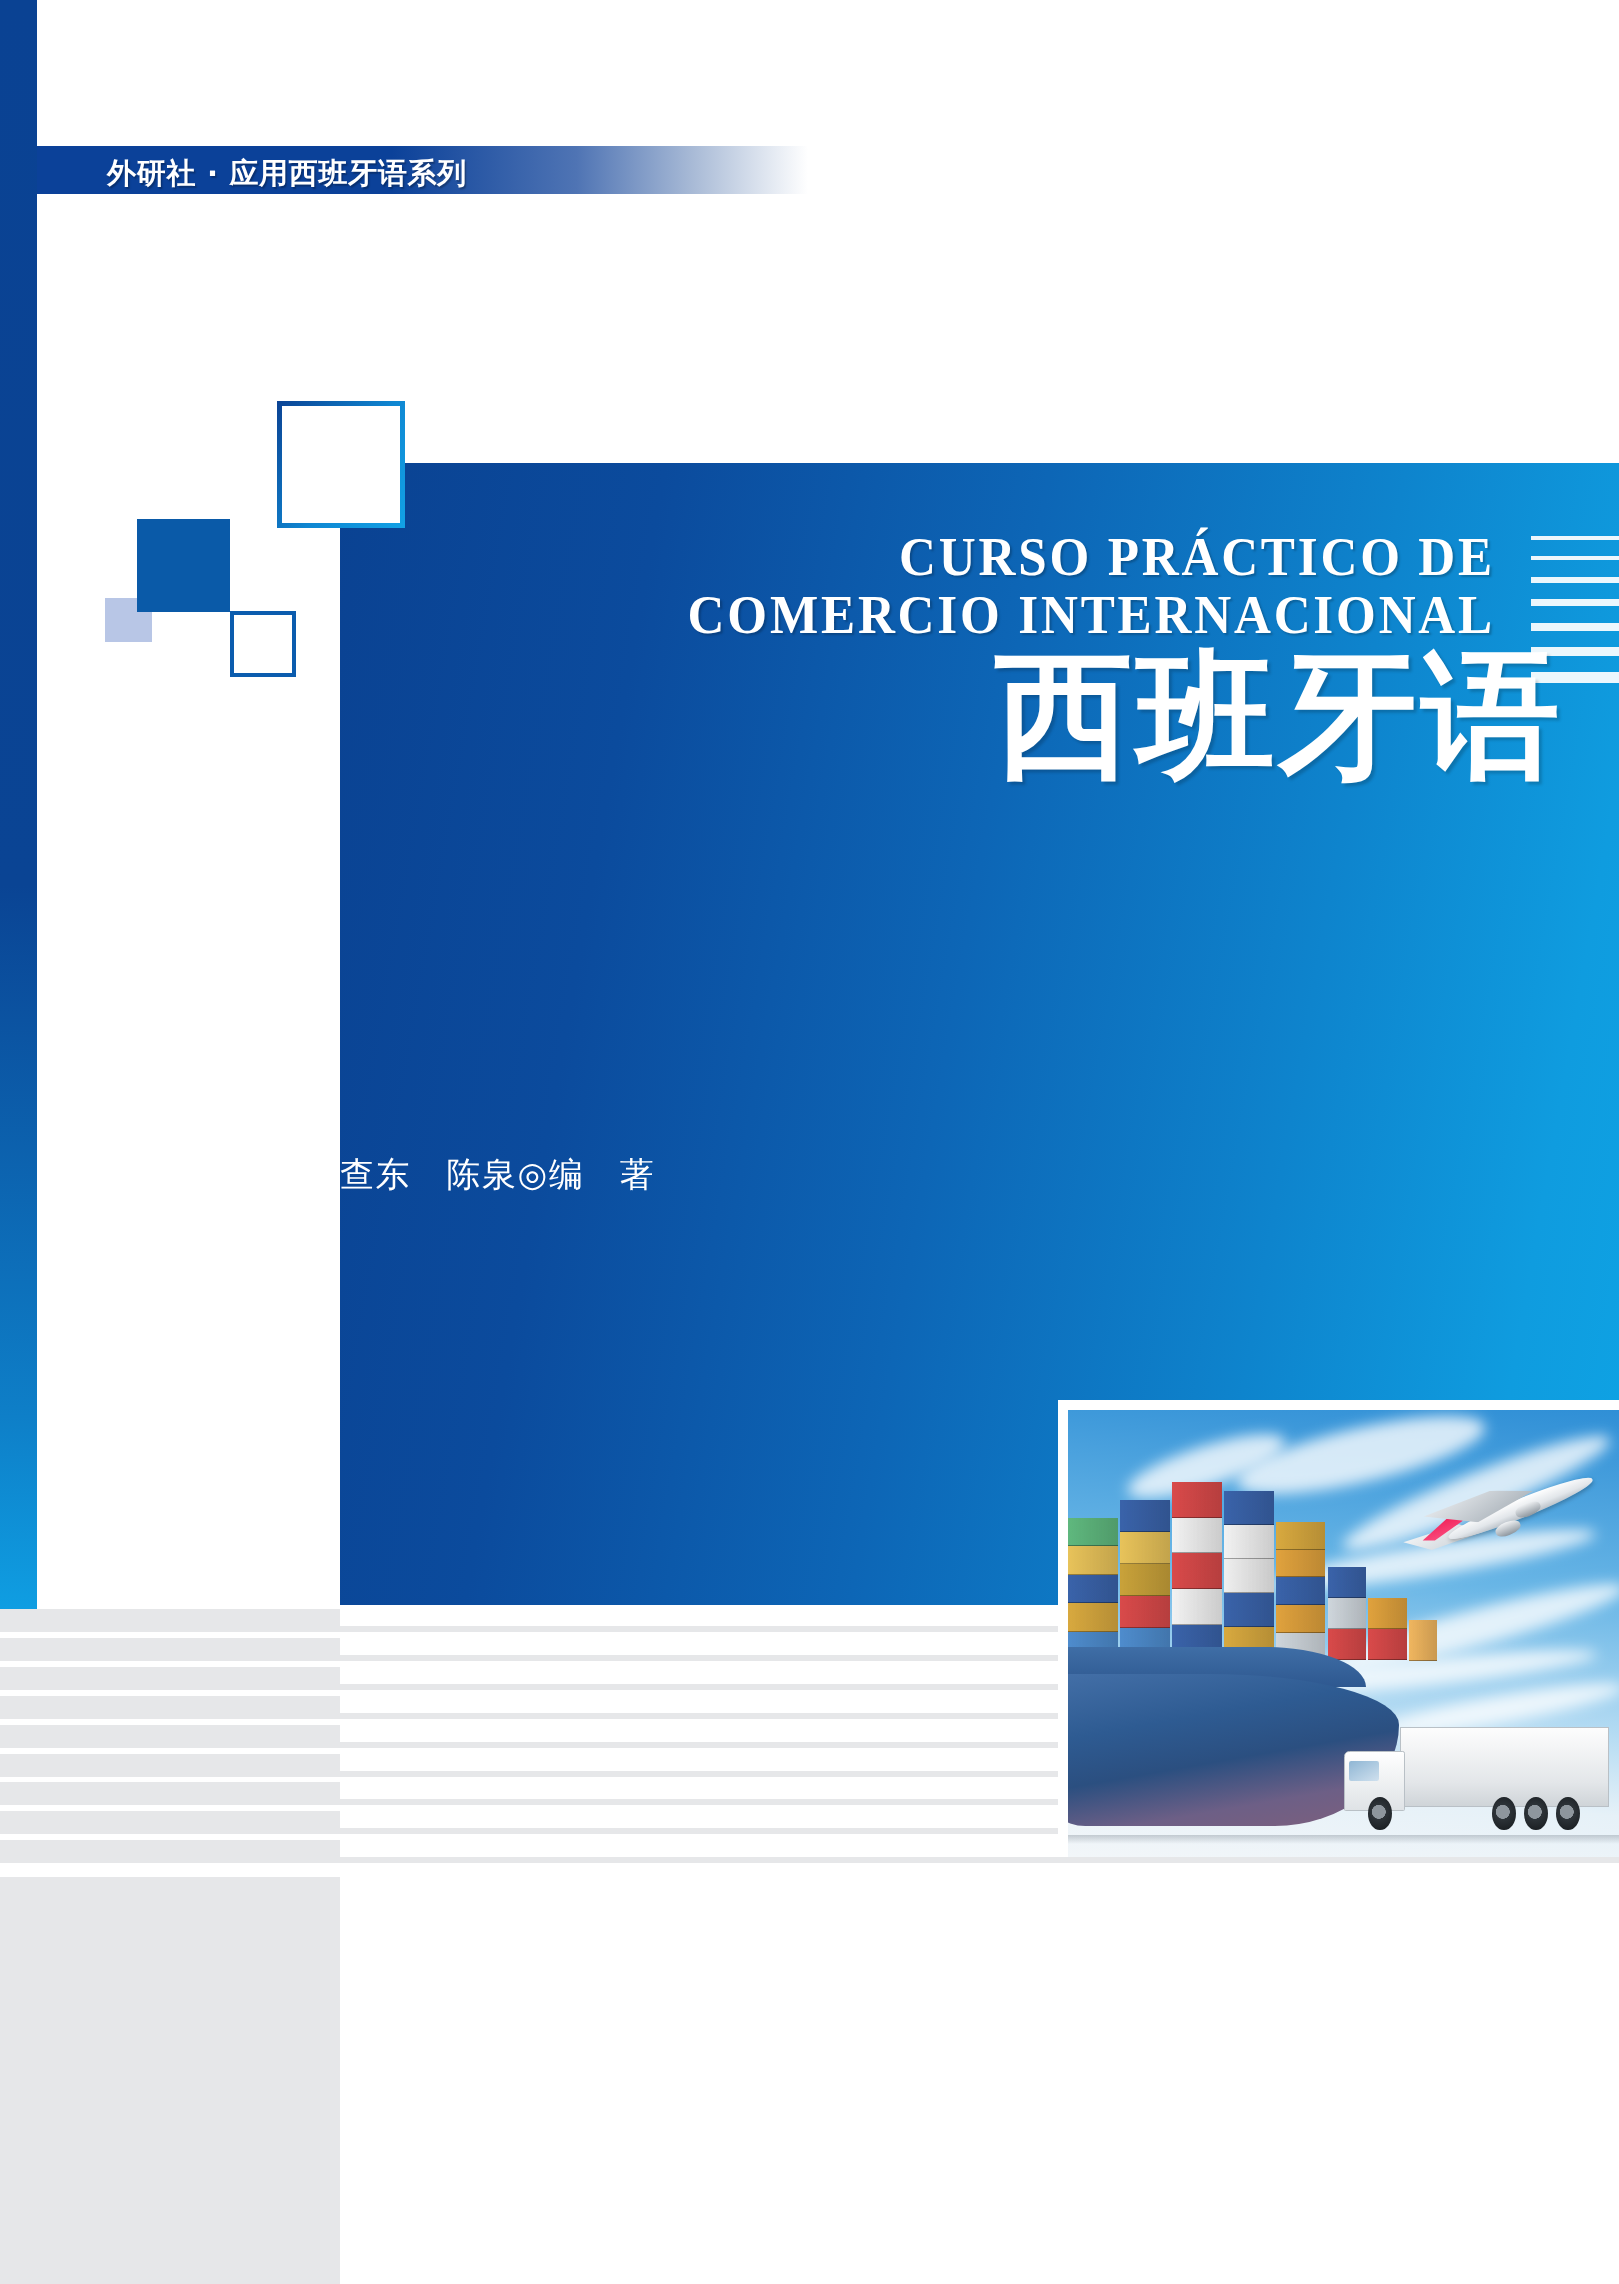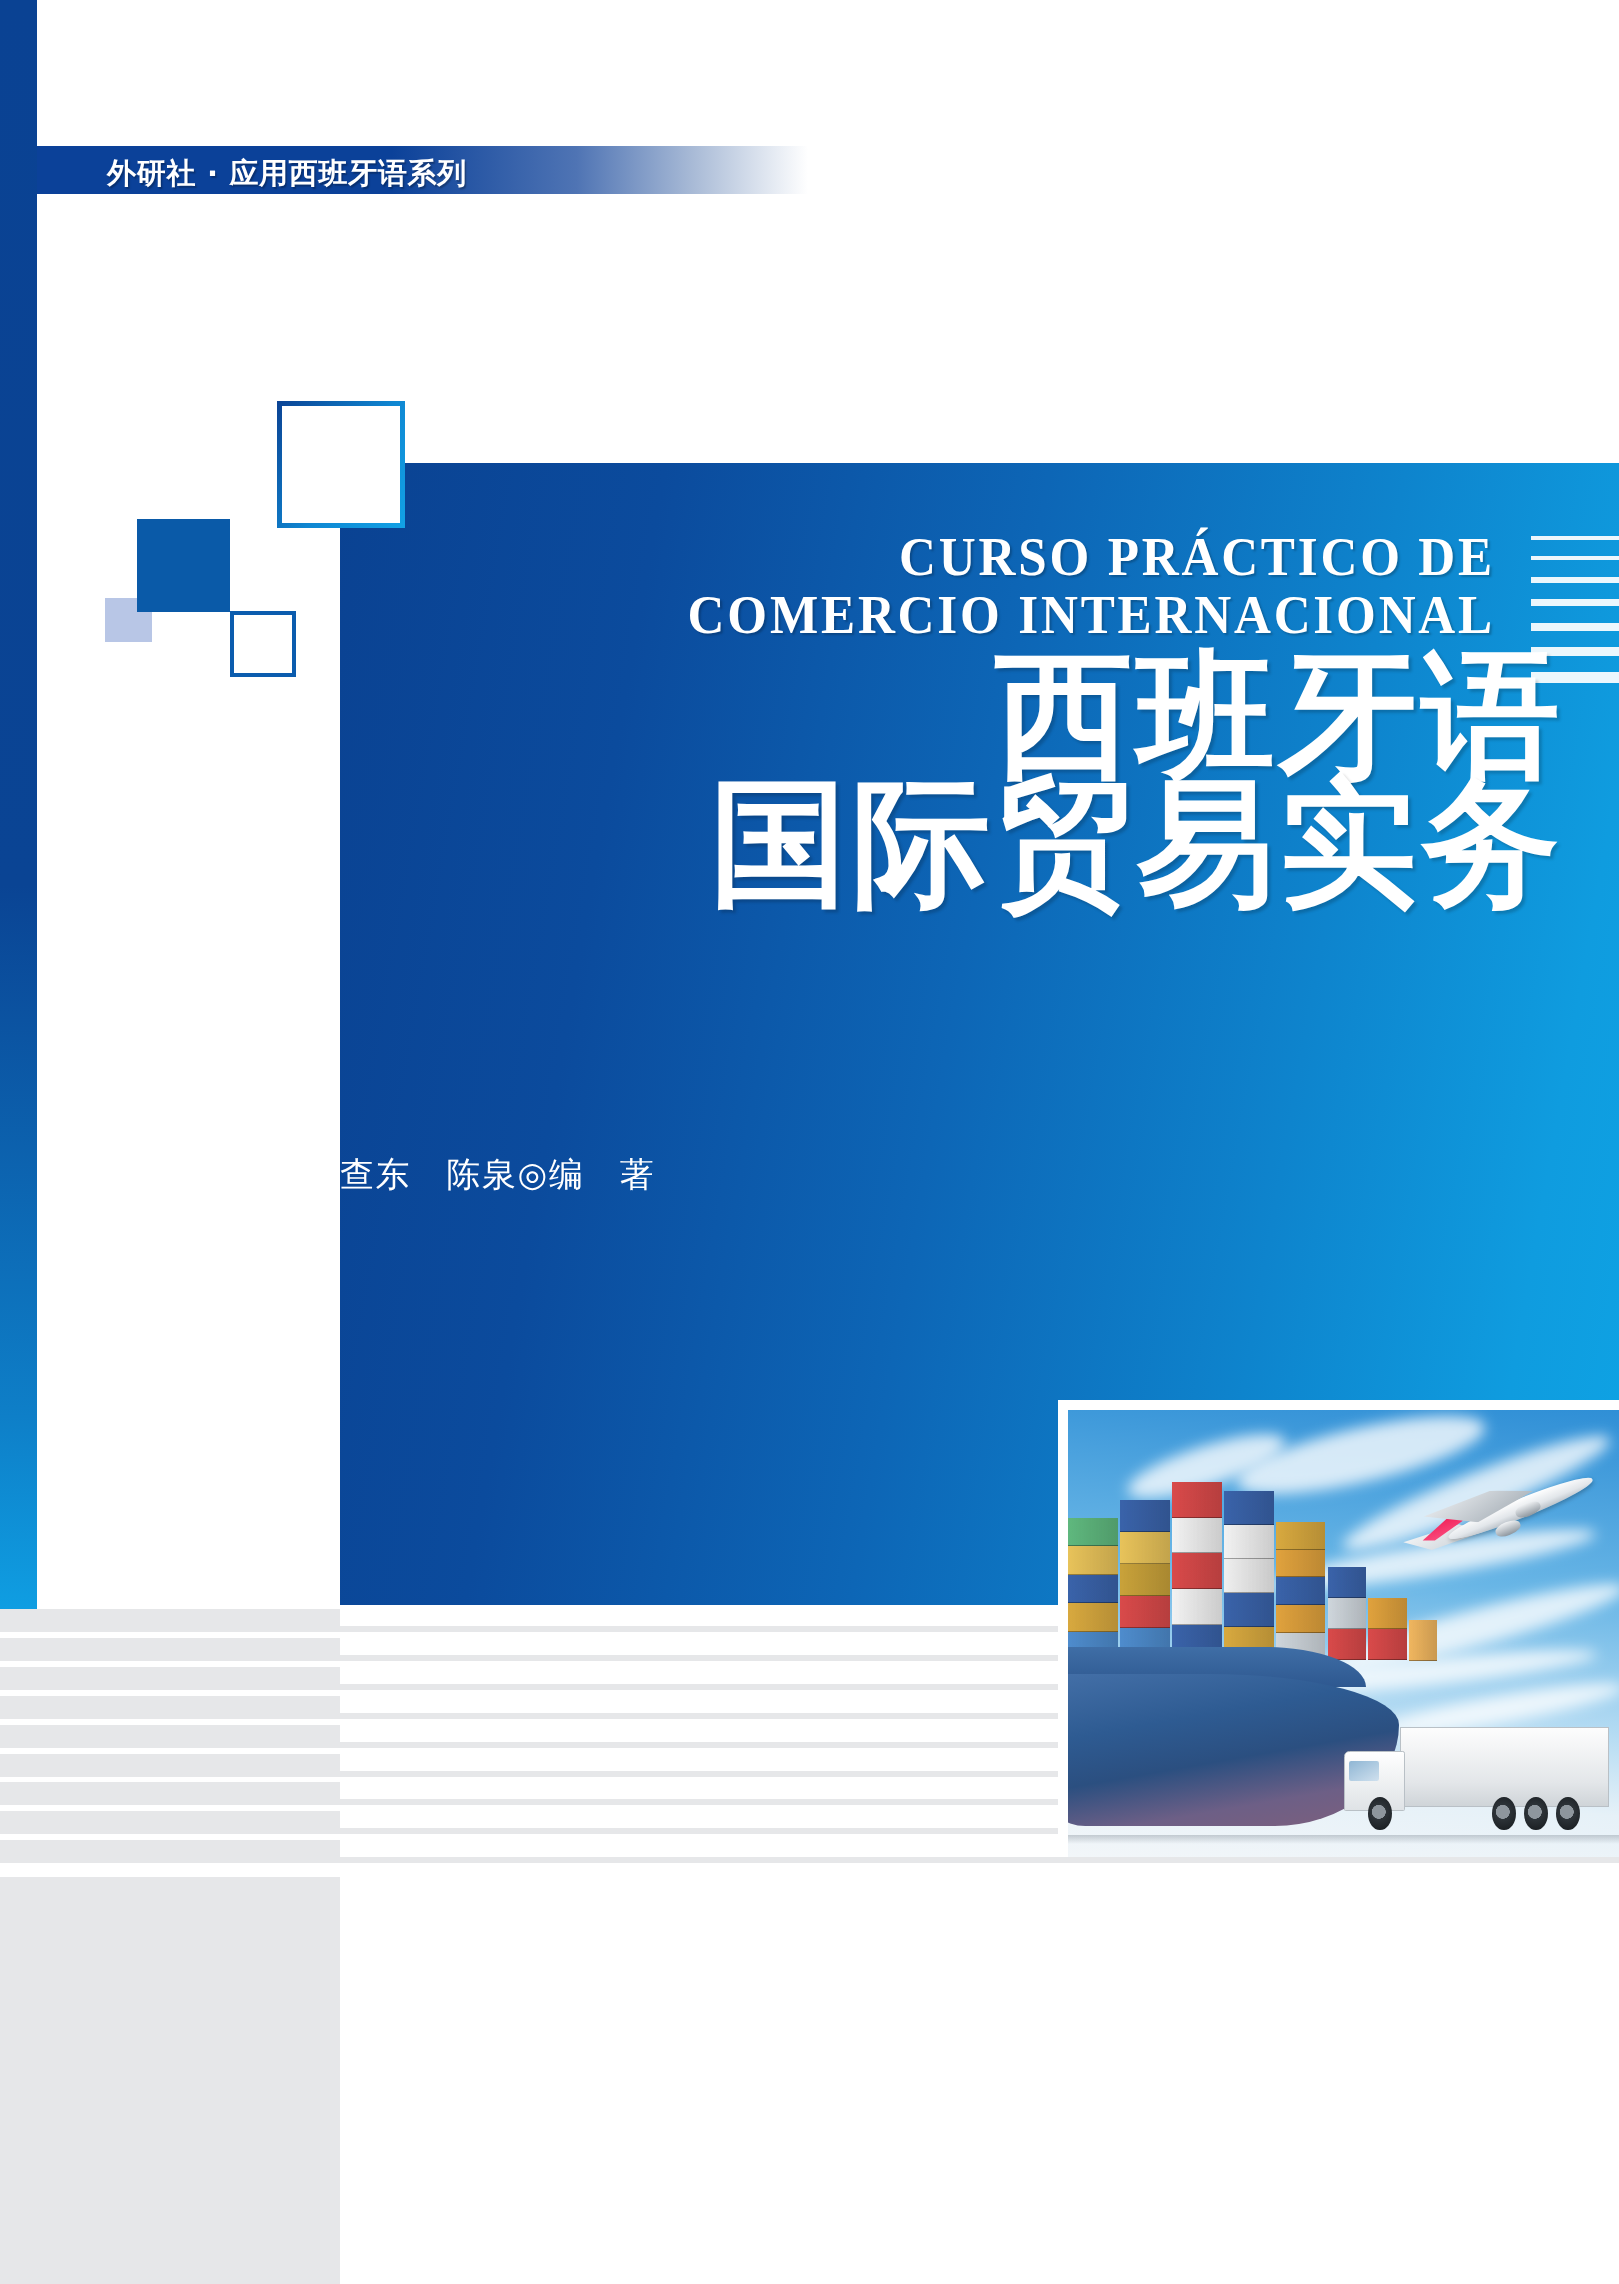--- a/index.html
+++ b/index.html
@@ -265,21 +265,20 @@
         <div class="rule" style="height: 10.4px; width: 89px; margin-bottom: 16.3px;"></div>
       </div>
 
     <div class="es-title">
       <span class="l1">CURSO PRÁCTICO DE</span>
       <span class="l2">COMERCIO INTERNACIONAL</span>
     </div>
 
     <div class="cn-title">
       <span class="line">西班牙语</span>
-      <span class="line">国际贸易实务</span>
     </div>
 
     <div class="authors">查东　陈泉◎编　著</div>
   </div>
 
   <div class="stripes" id="stripes">
       <div class="stripe-row" style="top: 0px; height: 23px;">
         <div class="left" style="background: rgb(230, 231, 233);"></div>
         <div class="right" style="background: rgb(255, 255, 255); border-bottom: 6.7px solid rgb(230, 231, 233); box-sizing: border-box;"></div>
       </div>

